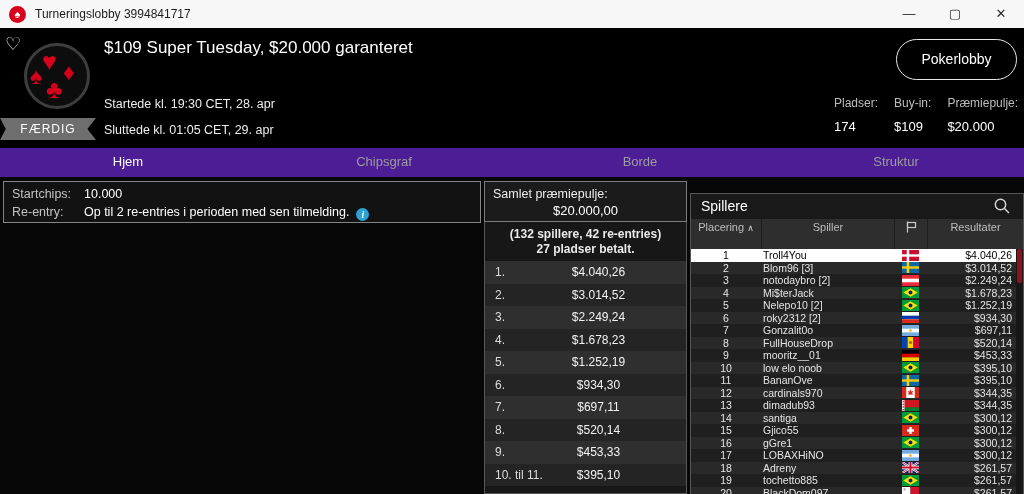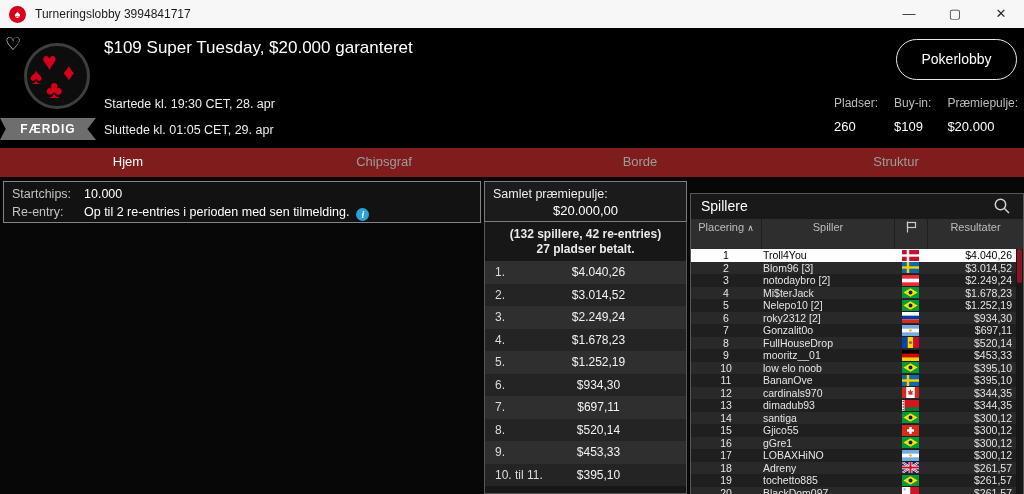--- a/index.html
+++ b/index.html
@@ -16,31 +16,31 @@
 
   
   .header { position:absolute; top:28px; left:0; width:1024px; height:120px; background:#000; }
   .fav-heart { position:absolute; left:5px; top:5px; font-size:18px; color:#e8e8e8; }
   .badge-circle { position:absolute; left:24px; top:15px; width:66px; height:66px; border-radius:50%; background:#0d0d0d; border:3px solid #3e3e3e; }
   .badge-circle span { position:absolute; color:#d6001c; line-height:1; }
   .suit-heart   { left:15px; top:3px;  font-size:25px; }
   .suit-spade   { left:3px;  top:19px; font-size:23px; }
   .suit-diamond { left:36px; top:15px; font-size:23px; }
   .suit-club    { left:19px; top:31px; font-size:25px; }
-  .status-ribbon { position:absolute; left:0; top:90px; width:96px; height:22px; background:#6e6e6e; color:#fff; font-size:12px; font-weight:bold; letter-spacing:1px; text-align:center; line-height:22px; clip-path:polygon(0 0,100% 0,91% 50%,100% 100%,0 100%,6% 50%); }
+  .status-ribbon { position:absolute; left:0; top:90px; width:96px; height:22px; background:#6e6e6e; color:#fff; font-size:12px; font-weight:normal; letter-spacing:1px; text-align:center; line-height:22px; clip-path:polygon(0 0,100% 0,91% 50%,100% 100%,0 100%,6% 50%); }
   .tourney-title { position:absolute; left:104px; top:10px; font-size:17px; color:#fff; }
   .time-line1 { position:absolute; left:104px; top:69px; font-size:12.5px; color:#ededed; }
   .time-line2 { position:absolute; left:104px; top:95px; font-size:12.5px; color:#ededed; }
   .lobby-btn { position:absolute; left:896px; top:11px; width:121px; height:41px; border:1.5px solid #e9e9e9; border-radius:21px; background:transparent; color:#fff; font-size:14px; text-align:center; line-height:38px; cursor:default; }
   .stats-row { position:absolute; left:834px; top:68px; display:flex; gap:16px; }
   .stat-col .stat-label { font-size:12px; color:#bdbdbd; margin-bottom:9px; white-space:nowrap; }
   .stat-col .stat-value { font-size:13px; color:#fff; white-space:nowrap; }
 
   
-  .tabbar { position:absolute; top:148px; left:0; width:1024px; height:44px; background:#7f1d1d; display:flex; }
+  .tabbar { position:absolute; top:148px; left:0; width:1024px; height:44px; background:#4c1d95; display:flex; }
   .tab { flex:1; text-align:center; line-height:27px; font-size:13px; color:#9c9c9c; position:relative; cursor:default; }
   .tab.active { color:#fff; }
   .tab.active::after { content:""; position:absolute; left:0; right:6px; bottom:0; height:3px; background:#d6001c; }
 
   
   .content-bg { position:absolute; top:177px; left:0; width:1024px; height:317px; background:#070707; }
 
   .info-box { position:absolute; left:3px; top:181px; width:478px; height:42px; border:1px solid #848484; background:#121212; padding:3px 8px; }
   .info-row { display:flex; font-size:12.5px; line-height:18px; }
   .info-label { width:72px; color:#c3c3c3; }
@@ -109,21 +109,21 @@
       <span class="suit-club">♣</span>
     </div>
     <div class="status-ribbon">FÆRDIG</div>
     <div class="tourney-title">$109 Super Tuesday, $20.000 garanteret</div>
     <div class="time-line1">Startede kl. 19:30 CET, 28. apr</div>
     <div class="time-line2">Sluttede kl. 01:05 CET, 29. apr</div>
     <div class="lobby-btn">Pokerlobby</div>
     <div class="stats-row">
         <div class="stat-col">
           <div class="stat-label">Pladser:</div>
-          <div class="stat-value">260</div>
+          <div class="stat-value">174</div>
         </div>
         <div class="stat-col">
           <div class="stat-label">Buy-in:</div>
           <div class="stat-value">$109</div>
         </div>
         <div class="stat-col">
           <div class="stat-label">Præmiepulje:</div>
           <div class="stat-value">$20.000</div>
         </div>
       </div>

